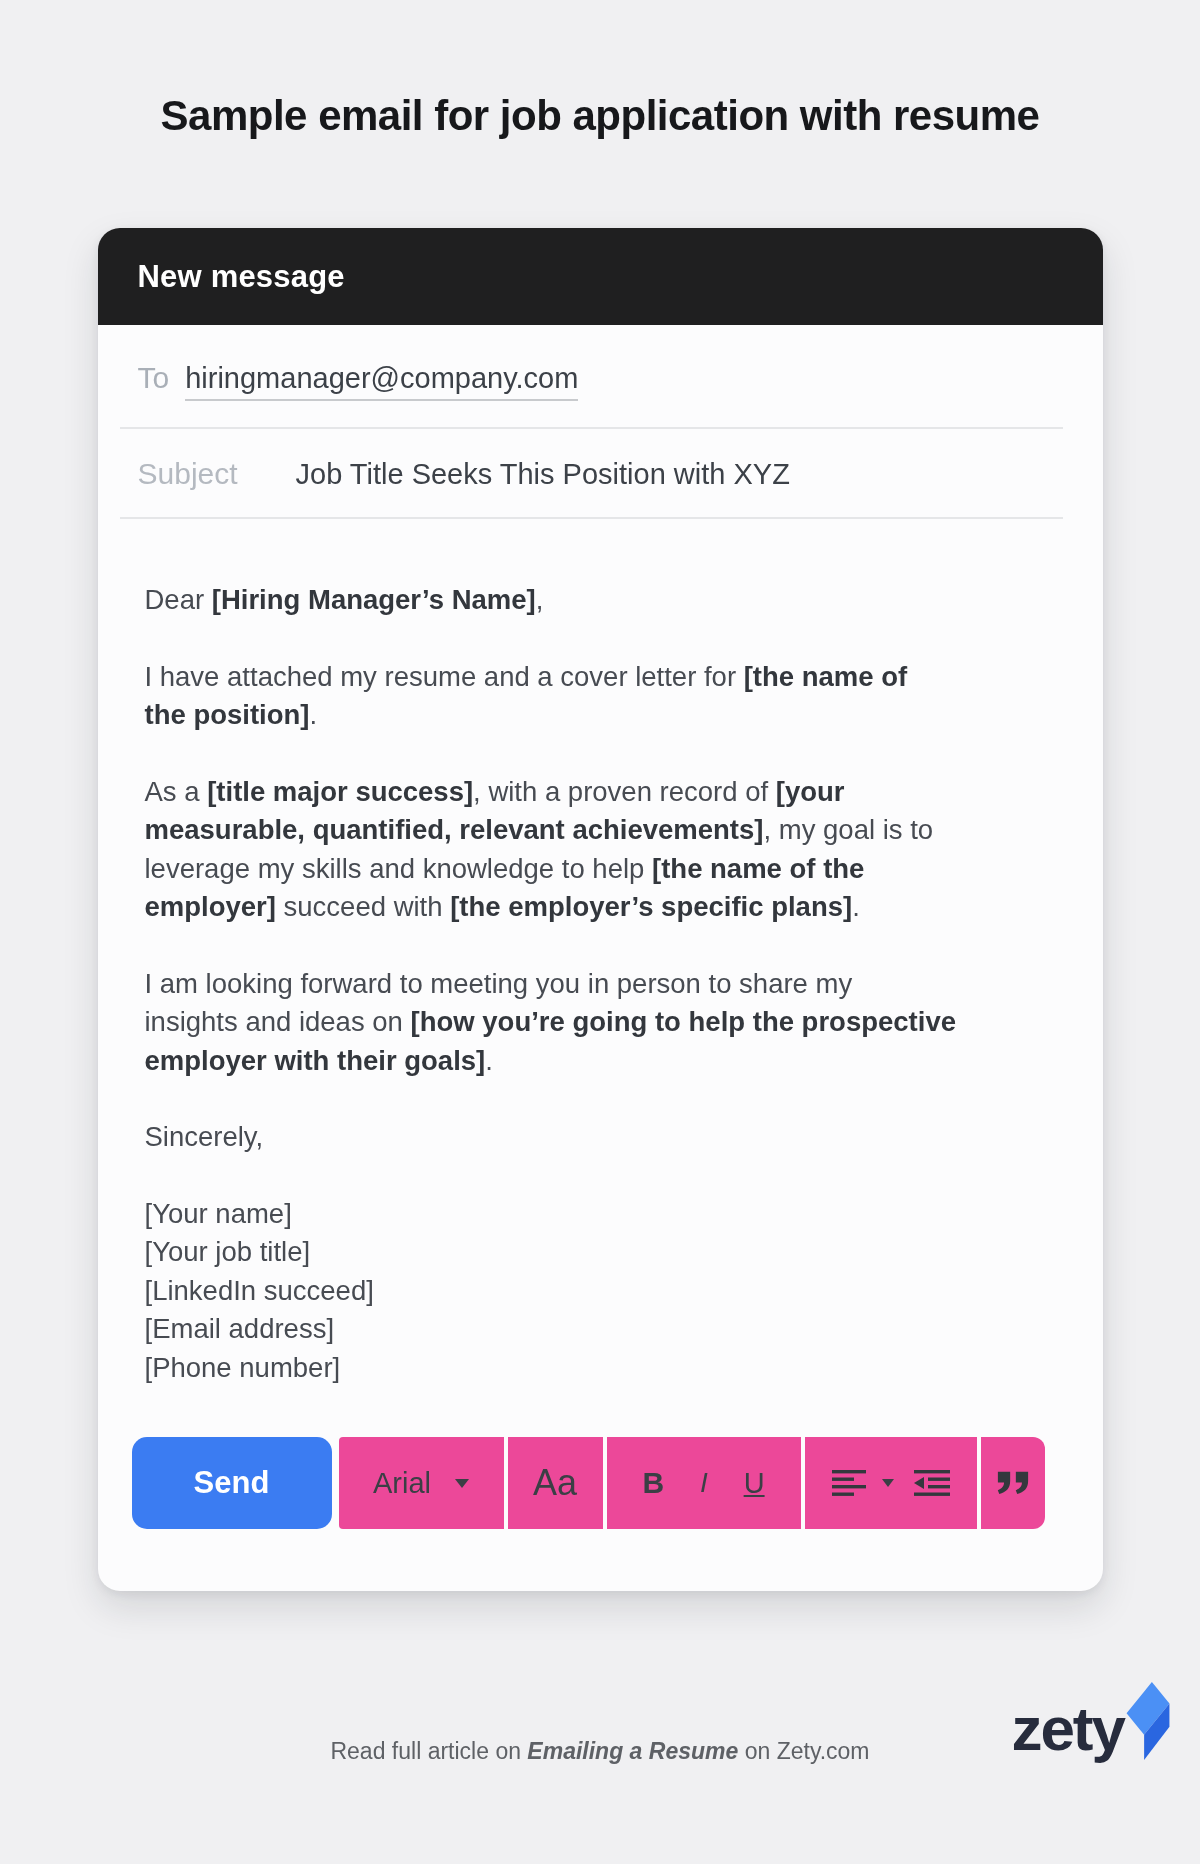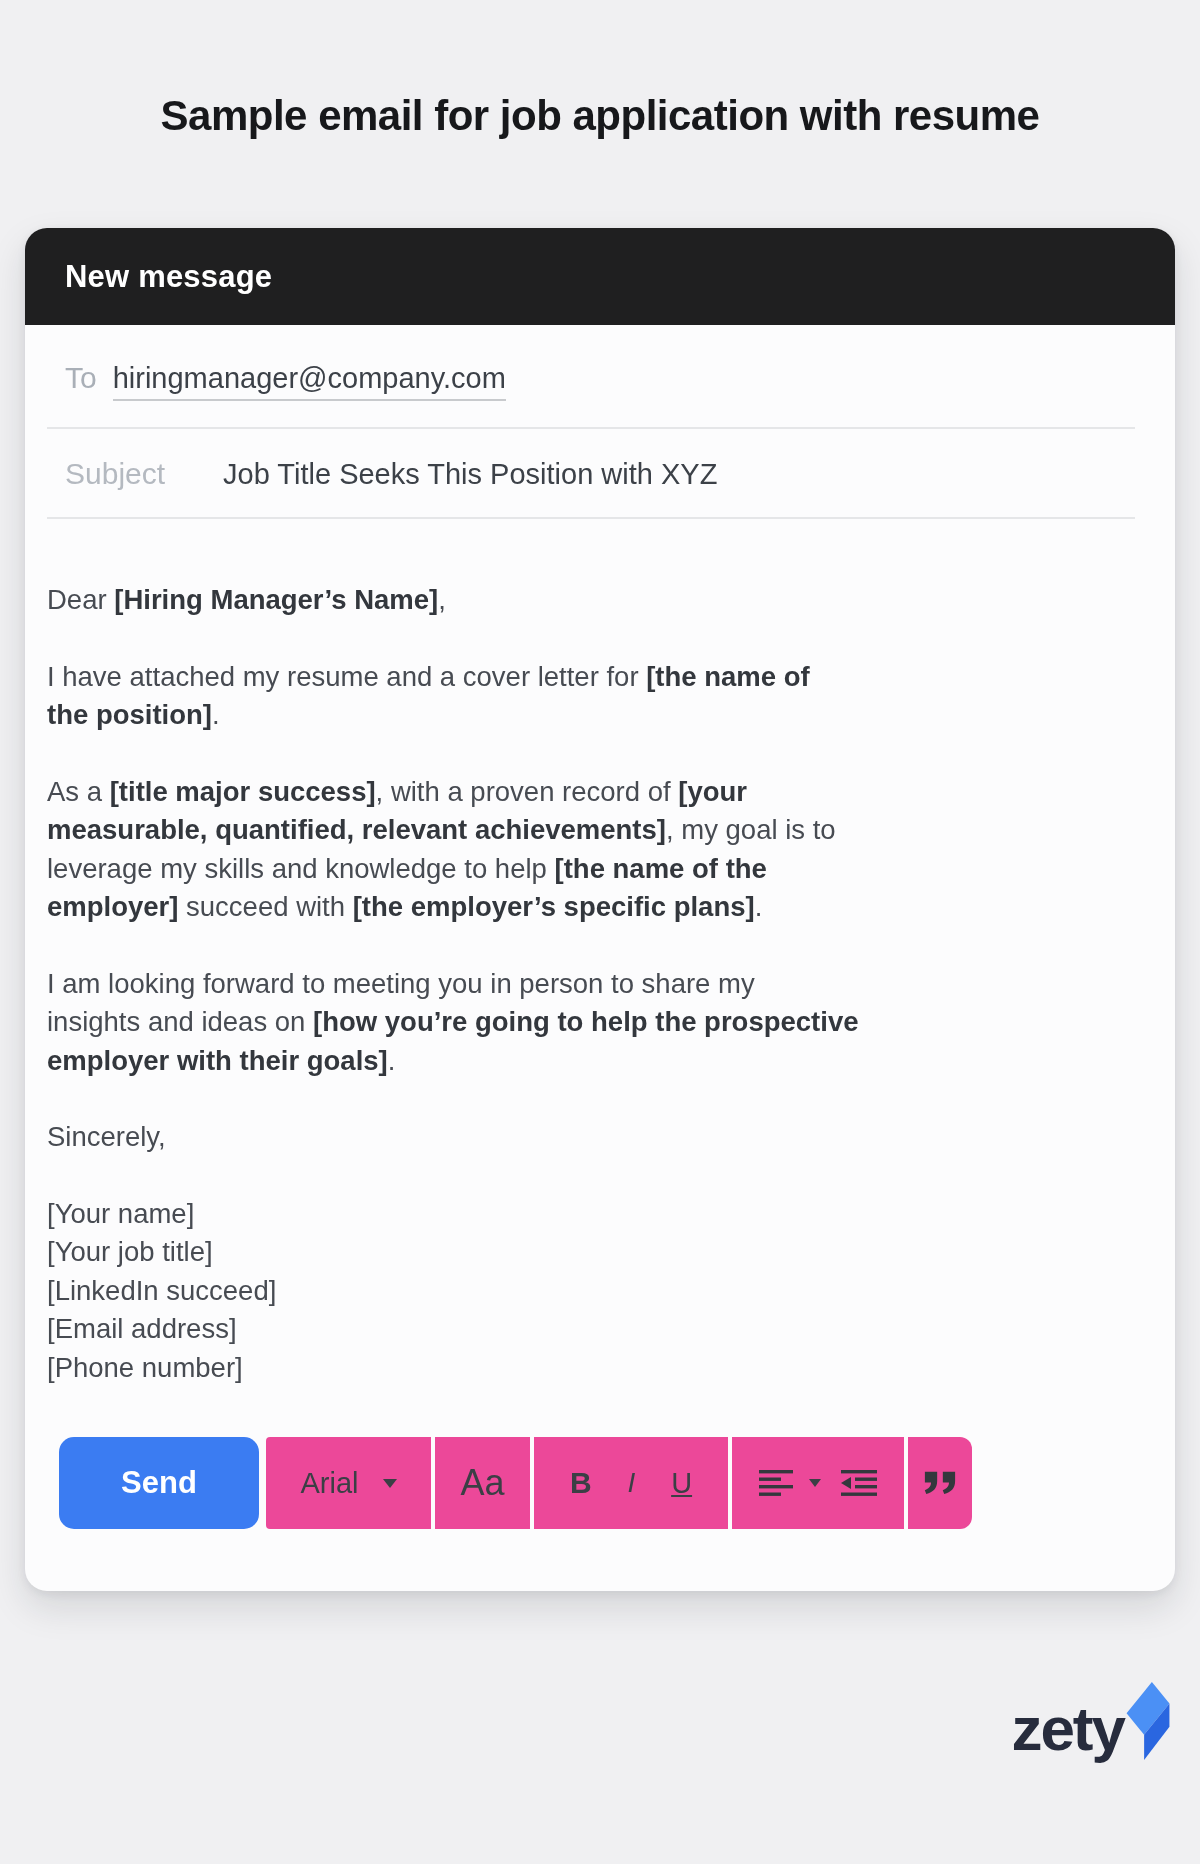--- a/index.html
+++ b/index.html
@@ -5,42 +5,42 @@
   html,body { margin:0; padding:0; }
   .page {
     position:relative; width:1200px; height:1864px; overflow:hidden;
     background:#f0f0f2; font-family:"Liberation Sans", sans-serif;
   }
   .title {
     margin:0; padding-top:92px; text-align:center;
     font-size:42px; font-weight:700; color:#17181b; letter-spacing:-0.5px;
   }
   .card {
-    width:1150px; margin:88px auto 0; background:#fcfcfd;
+    width:1005px; margin:88px auto 0; background:#fcfcfd;
     border-radius:22px; padding-bottom:62px;
     box-shadow:0 16px 36px rgba(25,28,38,0.13), 0 3px 10px rgba(25,28,38,0.07);
   }
   .card-header {
     height:97px; background:#1f1f20; border-radius:22px 22px 0 0;
     display:flex; align-items:center; padding-left:40px; box-sizing:border-box;
     color:#ffffff; font-size:31px; font-weight:700; letter-spacing:0.2px;
   }
   .field-row { display:flex; align-items:baseline; padding-left:40px; }
   .to-row { margin-top:36px; }
   .field-label { font-size:30px; color:#a9afb7; }
   .subject-label { color:#b4b9c0; }
   .to-value {
     margin-left:16px; font-size:29px; color:#3c4148;
     border-bottom:2px solid #c8cacd; padding-bottom:4px;
   }
   .subject-value { margin-left:58px; font-size:29px; color:#3c4148; }
   .divider { height:2px; background:#e5e6e8; margin:26px 40px 0 22px; }
   .subject-row { margin-top:28px; }
   .body {
-    margin-top:62px; padding:0 112px 0 22px;
+    margin-top:62px; padding:0 112px 0 47px;
     font-size:27.5px; line-height:38.5px; color:#474b52;
   }
   .para { margin:0 0 38px; white-space:pre-line; }
   .para:last-child { margin-bottom:0; }
   .b { font-weight:700; color:#33373d; }
   .toolbar { display:flex; align-items:stretch; height:92px; margin:50px 54px 0 34px; }
   .send {
     width:200px; border:none; background:#3b7cf2; color:#fff;
     font-size:31px; font-weight:700; border-radius:15px;
     font-family:inherit; margin-right:3px; cursor:pointer;
@@ -168,20 +168,23 @@
 
       <div class="tgroup g-quote">
         <svg class="svg-ic" width="34" height="26" viewBox="0 0 36 26">
           <path d="M2,1 h13 v10 c0,8 -4.5,12 -11.5,13.6 l-1.6,-4 c4.5,-1.6 6.6,-4.2 6.6,-8 h-6.5 z" fill="#34383d"></path>
           <path d="M21,1 h13 v10 c0,8 -4.5,12 -11.5,13.6 l-1.6,-4 c4.5,-1.6 6.6,-4.2 6.6,-8 h-6.5 z" fill="#34383d"></path>
         </svg>
       </div>
     </div>
   </div>
 
+  <div class="footer-text">
+    <span>Read full article on </span><em class="art">Emailing a Resume</em><span> on Zety.com</span>
+  </div>
 
   <div class="logo">
     <span class="logo-text">zety</span>
     <svg class="logo-mark" viewBox="0 0 44 80">
       <polygon points="0,32 26,0 44,22 18,54" fill="#4b90f5"></polygon>
       <polygon points="44,22 44,46 18,80 18,54" fill="#2a66e0"></polygon>
     </svg>
   </div>
 
 </div>

